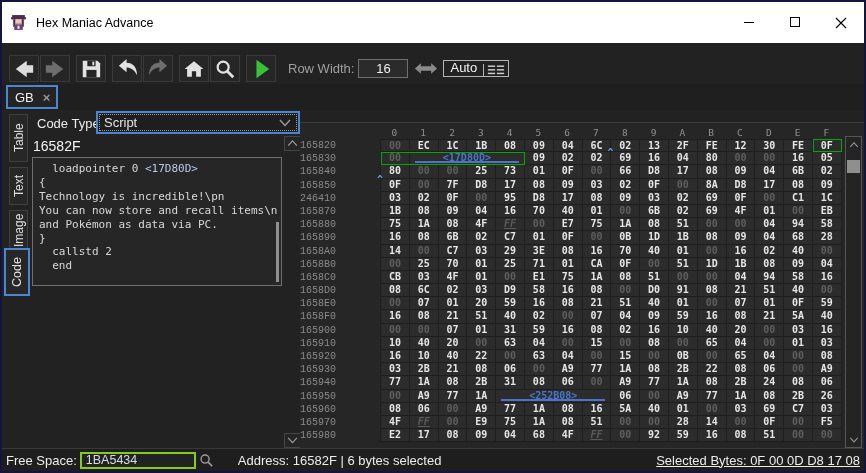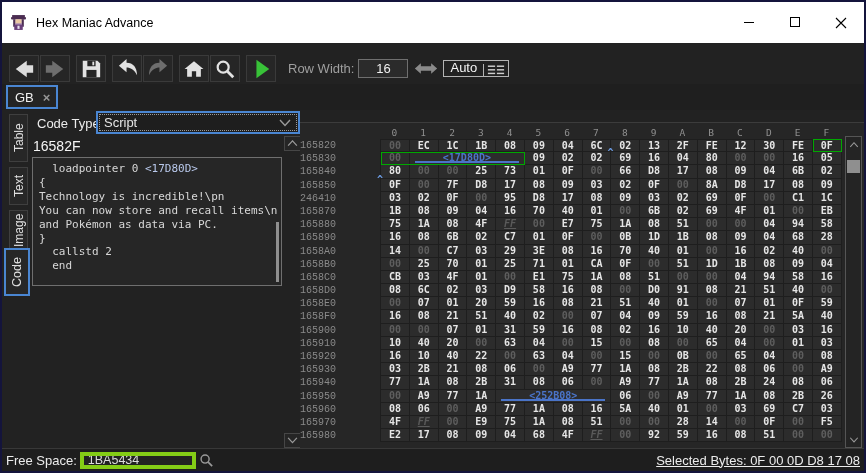--- a/index.html
+++ b/index.html
@@ -94,21 +94,21 @@
   .hcaret{position:absolute;left:-4px;top:-5px;color:#6b9ae0;font-size:10px;font-weight:bold;font-style:normal;}
   .hexscroll{position:absolute;right:2px;top:13px;bottom:1px;width:17px;border:1px solid #555;
              background:#242424;box-sizing:border-box;}
   .hs-btn{position:absolute;left:0;right:0;height:13px;display:flex;align-items:center;justify-content:center;}
   .hs-up{top:1px;} .hs-down{bottom:1px;}
   .hs-thumb{position:absolute;left:1px;right:1px;top:23px;height:13px;background:#8f8f8f;}
   
   .statusbar{position:absolute;left:2px;right:2px;bottom:2px;height:23px;background:#1e1e1e;
              border-top:1px solid #383838;display:flex;align-items:center;font-size:13px;color:#ececec;box-sizing:border-box;}
   .fs-label{margin-left:4px;}
-  .fs-input{margin-left:3px;width:116px;height:17px;background:#222;border:4px solid #84cc16;color:#dcdcdc;
+  .fs-input{margin-left:3px;width:116px;height:17px;background:#222;border:2px solid #84cc16;color:#dcdcdc;
             font-size:12.5px;font-family:inherit;padding:0 4px;box-sizing:border-box;}
   .fs-search{margin-left:3px;display:flex;}
   .addr-info{margin-left:24px;}
   .sel-bytes{margin-left:auto;margin-right:4px;text-decoration:underline;}
 </style>
 </head>
 <body>
 
 <div class="app">
 
@@ -772,16 +772,17 @@
 
   <div class="statusbar">
     <span class="fs-label">Free Space:</span>
     <input class="fs-input" value="1BA5434" style="">
     <span class="fs-search">
       <svg width="15" height="15" viewBox="0 0 16 16">
         <circle cx="6.5" cy="6.5" r="4.3" fill="none" stroke="#9a9a9a" stroke-width="1.5"></circle>
         <line x1="9.8" y1="9.8" x2="14" y2="14" stroke="#9a9a9a" stroke-width="1.8"></line>
       </svg>
     </span>
+    <span class="addr-info">Address: 16582F | 6 bytes selected</span>
     <span class="sel-bytes">Selected Bytes: 0F 00 0D D8 17 08</span>
   </div>
 
 </div>
 
 </body></html>

